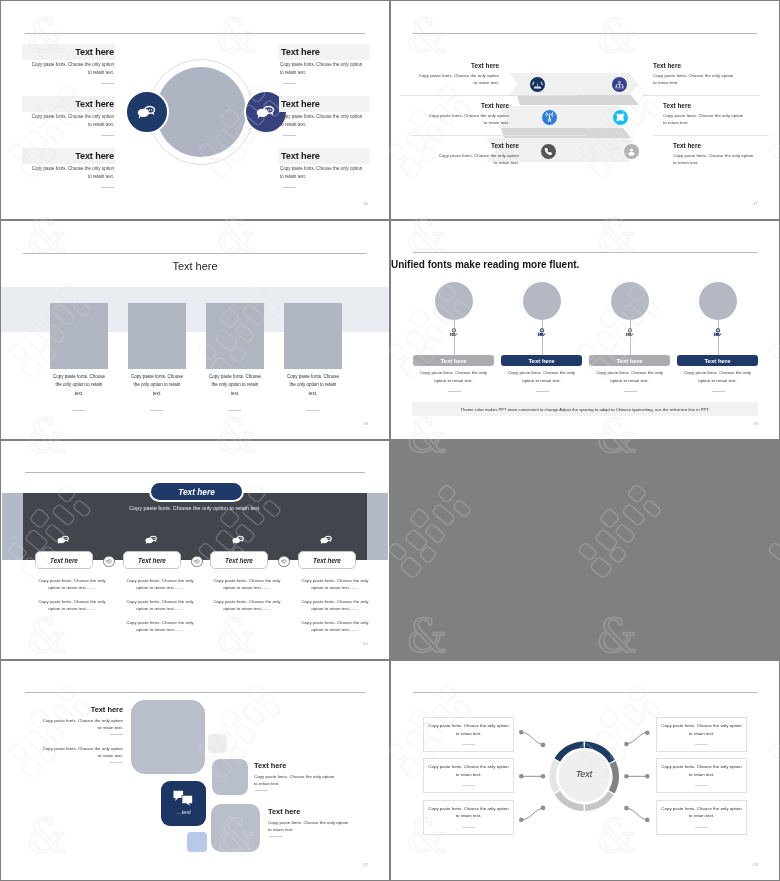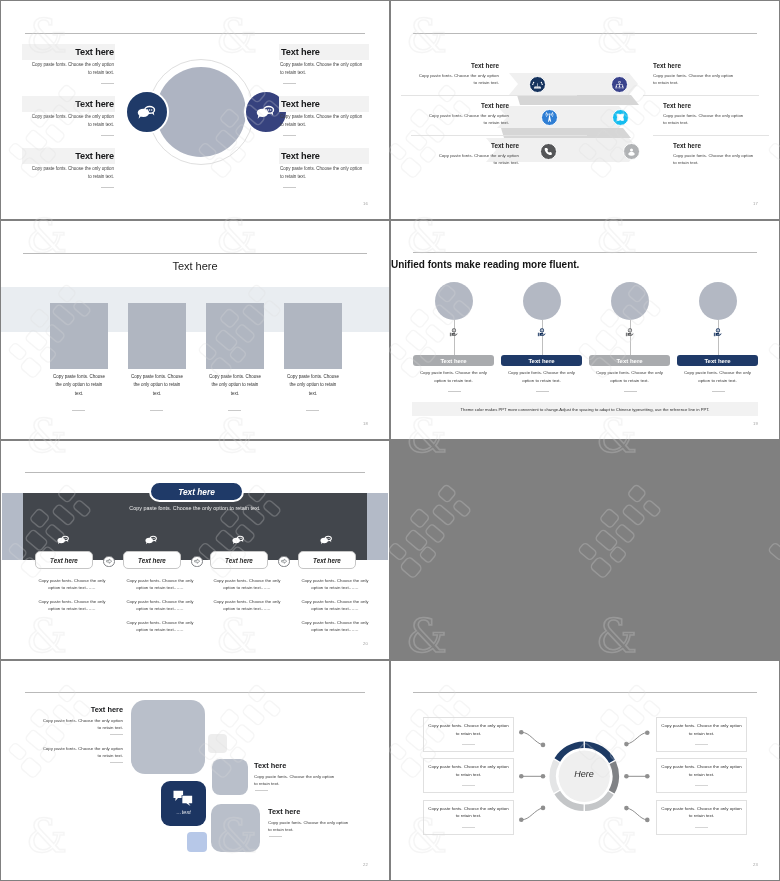--- a/index.html
+++ b/index.html
@@ -489,21 +489,21 @@
     </svg>
     <svg class="donut" viewBox="0 0 70 70">
         <path d="M5.404396598446471,17.076265475689695 A34.6,34.6 0 0 1 34.275392272035845,0.40758835177034314 L34.413612243266,7.006140862704328 A28,28 0 0 0 11.049800715505814,20.495243737552357 Z" fill="#1d3a64"></path>
         <path d="M35.724607727964155,0.40758835177034314 A34.6,34.6 0 0 1 65.49309944144873,18.64974353553073 L59.67649665781978,21.76857858366649 A28,28 0 0 0 35.586387756734,7.006140862704328 Z" fill="#1d3a64"></path>
         <path d="M66.1510294905159,19.941003961717467 A34.6,34.6 0 0 1 65.02468468656492,52.19529905155342 L59.29743269433,48.91527090877155 A28,28 0 0 0 60.20892559926142,22.813529217574832 Z" fill="#808285"></path>
         <path d="M64.27828354801372,53.43751915204726 A34.6,34.6 0 0 1 35.724607727964155,69.59241164822966 L35.586387756734,62.99385913729567 A28,28 0 0 0 58.693408651571794,49.92053572998044 Z" fill="#c4c6c8"></path>
         <path d="M34.275392272035845,69.59241164822966 A34.6,34.6 0 0 1 5.404396598446471,52.923734524310305 L11.049800715505814,49.50475626244764 A28,28 0 0 0 34.413612243266,62.99385913729567 Z" fill="#c4c6c8"></path>
         <path d="M4.6797888704823265,51.66867712391936 A34.6,34.6 0 0 1 4.679788870482323,18.331322876080648 L10.463412958771823,21.51089712515197 A28,28 0 0 0 10.463412958771826,48.48910287484804 Z" fill="#e4e5e6"></path>
         <circle cx="35" cy="35" r="25.5" fill="#efefef"></circle>
       </svg>
-    <div class="dlabel">Here</div>
+    <div class="dlabel">Text</div>
     <div id="s7-cards">
         <div class="card" style="left: 32px; top: 56px;"></div>
         <div class="cbody" style="left: 35px; top: 61px;">Copy paste fonts. Choose the only option to retain text.</div>
         <div class="dash" style="left: 71px; top: 83px;"></div>
         <div class="card" style="left: 32px; top: 97px;"></div>
         <div class="cbody" style="left: 35px; top: 102px;">Copy paste fonts. Choose the only option to retain text.</div>
         <div class="dash" style="left: 71px; top: 124px;"></div>
         <div class="card" style="left: 32px; top: 138.5px;"></div>
         <div class="cbody" style="left: 35px; top: 143.5px;">Copy paste fonts. Choose the only option to retain text.</div>
         <div class="dash" style="left: 71px; top: 165.5px;"></div>

